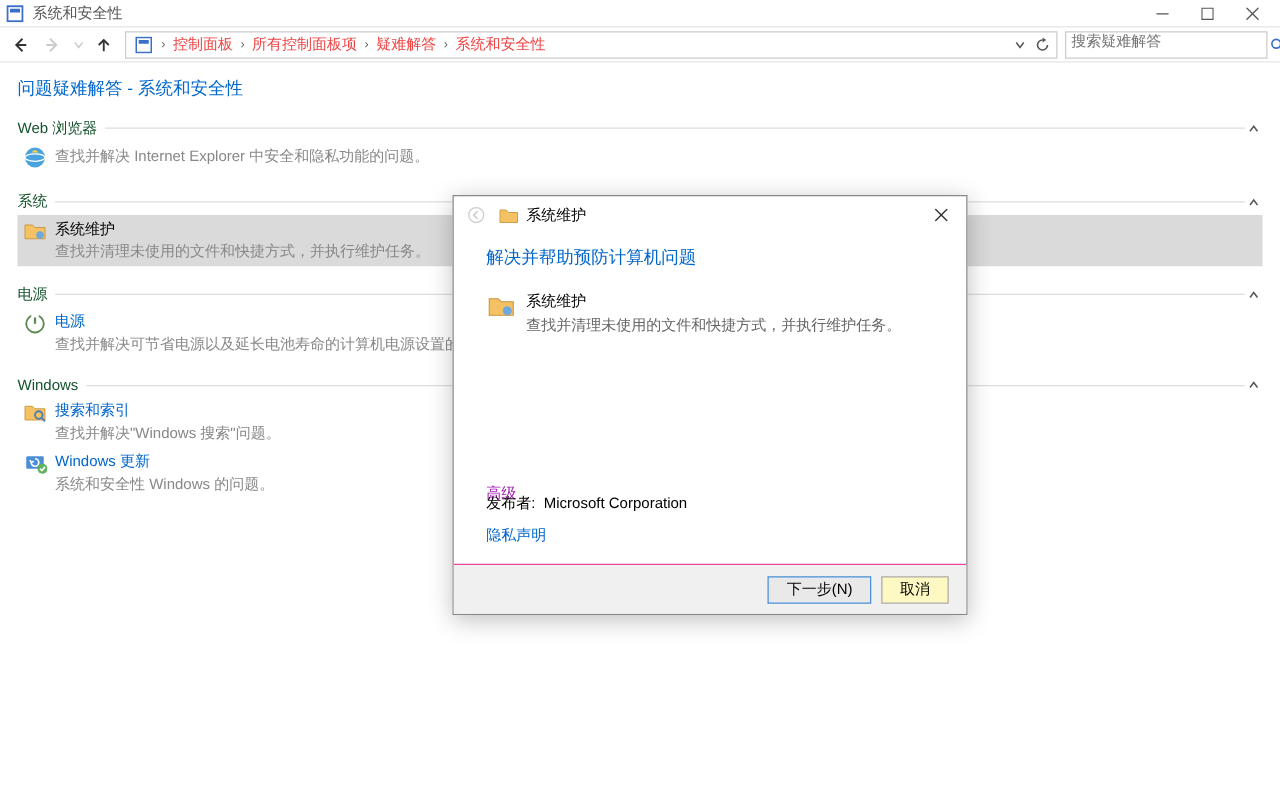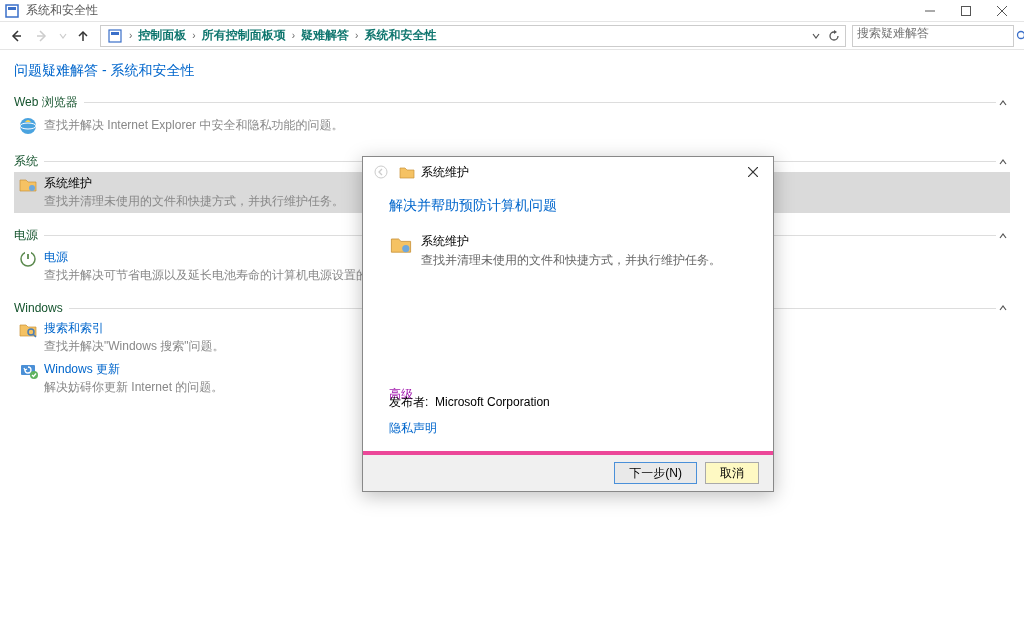--- a/index.html
+++ b/index.html
@@ -11,21 +11,21 @@
 .titlebar .title { color: #555; flex: 1; }
 .titlebar .winbtn { width: 36px; height: 22px; display: flex; align-items: center; justify-content: center; color: #666; }
 
 
 .navbar { height: 28px; display: flex; align-items: center; padding: 0 4px; border-bottom: 1px solid #e5e5e5; gap: 2px; }
 .navarrow { width: 24px; height: 24px; display: flex; align-items: center; justify-content: center; color: #555; }
 .navarrow.disabled { color: #bbb; }
 .navup { width: 22px; height: 22px; display: flex; align-items: center; justify-content: center; color: #555; }
 .addrwrap { flex: 1; height: 22px; border: 1px solid #ccc; display: flex; align-items: center; padding: 0 2px; margin: 0 4px; }
 .addricon { width: 16px; height: 16px; margin: 0 4px; color: #3a6fc9; display:flex; align-items:center; justify-content:center; }
-.crumb { padding: 14px 4px; color: #0f766e; font-weight: bold; }
+.crumb { padding: 14px 4px; color: #ef4444; }
 .crumbsep { color: #666; font-size: 10px; padding: 0 2px; }
 .addrspacer { flex: 1; }
 .addrctrl { width: 18px; height: 20px; display: flex; align-items: center; justify-content: center; color: #555; }
 .searchwrap { width: 162px; height: 22px; border: 1px solid #ccc; display: flex; align-items: flex-start; margin-right: 6px; }
 .searchinput { flex: 1; border: none; outline: none; font-size: 12px; padding: 0 4px; background: transparent; }
 .searchbtn { width: 22px; height: 20px; display: flex; align-items: center; justify-content: center; color: #3a6fc9; }
 
 
 .content { padding: 12px 14px; }
 .pagehdr { color: #0066cc; font-size: 14px; margin-bottom: 14px; }
@@ -49,21 +49,21 @@
 .dtb .dclose { width: 28px; height: 24px; display:flex; align-items:center; justify-content:center; color:#333; }
 .dbody { padding: 4px 26px 0 26px; height: 264px; position: relative; }
 .dh1 { color: #0066cc; font-size: 14px; margin: 6px 0 18px 0; }
 .ditem { display: flex; align-items: flex-start; }
 .ditemicon { width: 24px; height: 24px; margin-right: 8px; color:#d8a23a; display:flex; align-items:center; justify-content:center; }
 .ditemtitle { font-weight: 400; }
 .ditemdesc { color: #666; margin-top: 2px; }
 .dadv { color: #a21caf; position: absolute; left: 26px; bottom: 48px; }
 .dpub { position: absolute; left: 26px; bottom: 40px; }
 .dpriv { color: #0066cc; position: absolute; left: 26px; bottom: 14px; }
-.dfooter { height: 40px; background: #f0f0f0; border-top: 4px solid #ec4899; display: flex; align-items: center; justify-content: flex-end; padding: 0 14px; gap: 8px; }
+.dfooter { height: 40px; background: #f0f0f0; border-top: 1px solid #ec4899; display: flex; align-items: center; justify-content: flex-end; padding: 0 14px; gap: 8px; }
 .dfooter button { height: 22px; padding: 0 14px; border: 1px solid #aaa; background: #fef9c3; font-size: 12px; font-family: inherit; }
 .dfooter button.primary { border: 1px solid #4a90d9; background: #e9e9e9; }
 
 svg { display: block; }
 </style>
 </head>
 <body>
 
 <div class="titlebar">
   <span class="appicon">
@@ -258,21 +258,21 @@
         <svg width="20" height="20" viewBox="0 0 20 20">
             <rect x="3" y="4" width="14" height="10" rx="1" fill="#4a8fd6"></rect>
             <path d="M10 6 A3 3 0 1 1 7 9" fill="none" stroke="#fff" stroke-width="1.3"></path>
             <path d="M6 7 L7 9 L9 8" fill="none" stroke="#fff" stroke-width="1.3"></path>
             <circle cx="16" cy="14" r="4" fill="#5fb35f"></circle>
             <path d="M14 14 L15.5 15.5 L18 12.5" fill="none" stroke="#fff" stroke-width="1.3"></path>
           </svg>
       </span>
       <span class="itemtext">
         <div class="ititle">Windows 更新</div>
-        <div class="idesc">解决妨碍你更新 Internet 的问题。</div>
+        <div class="idesc">系统和安全性 Windows 的问题。</div>
       </span>
     </div>
   </div>
 </div>
 
 <div class="dialog">
   <div class="dtb">
     <span class="back">
       <svg width="14" height="14" viewBox="0 0 14 14">
           <circle cx="7" cy="7" r="6" fill="none" stroke="#ccc" stroke-width="1"></circle>

